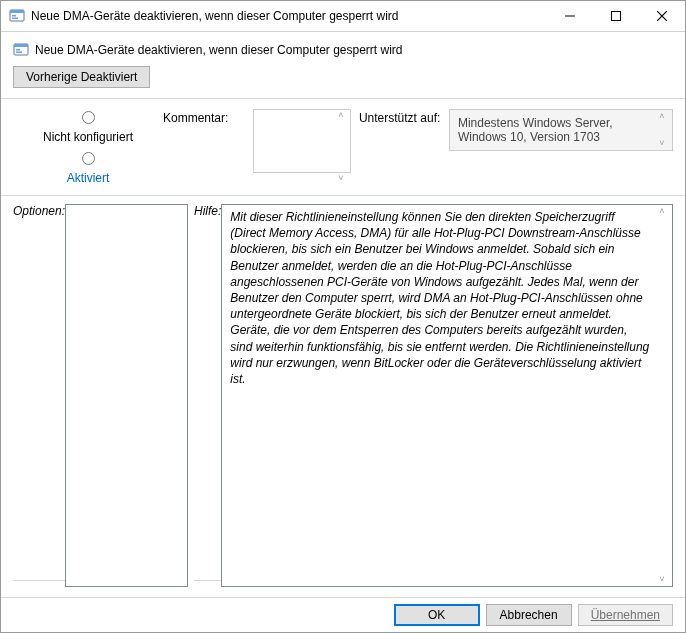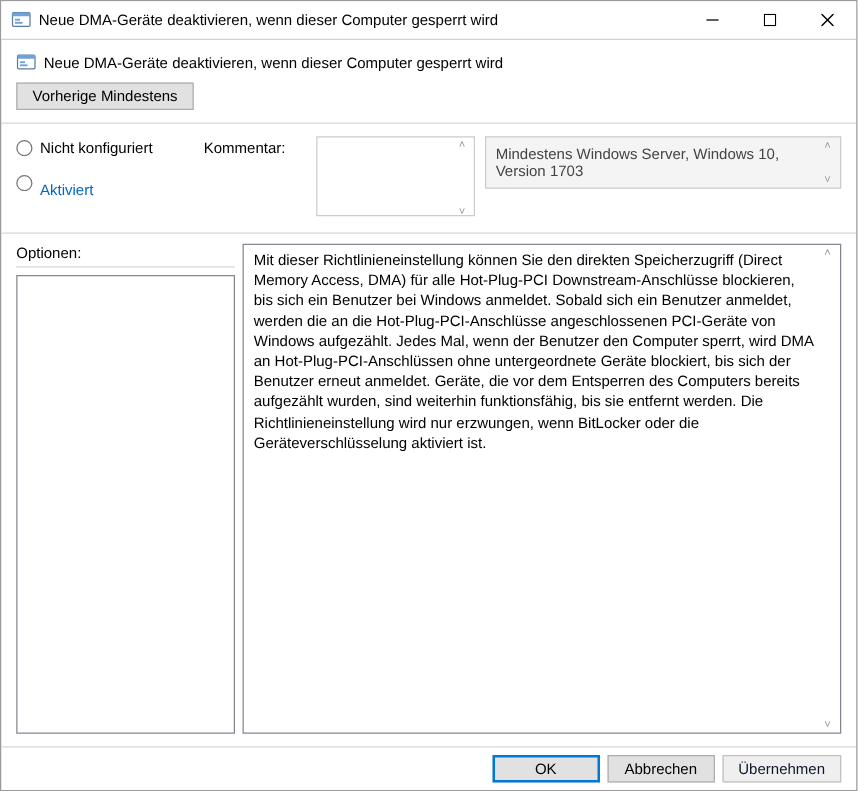--- a/index.html
+++ b/index.html
@@ -51,23 +51,23 @@
     cursor:pointer;
   }
   .underline:first-letter { text-decoration: underline; }
   
   .mid {
     display:flex;
     padding: 10px 12px 10px 12px;
     border-bottom: 1px solid #d8d8d8;
   }
   .radios { width:150px; display:flex; flex-direction:column; gap:8px; padding-top:2px; }
-  .radio-row { display:flex; align-items:center; gap:6px; }
+  .radio-row { display:flex; align-items:center; gap:6px;flex-direction:column; }
   .radio-row label { cursor:pointer; }
-  .radio-row.activated label { color:#0067c0;margin-top:12px; }
+  .radio-row.activated label { color:#0067c0; }
   .rhs { flex:1; display:flex; flex-direction:row; gap:8px; }
   .field { display:flex; }
   .field .lbl { width:90px; padding-top:2px; }
   .field .val { flex:1; }
   textarea.comment {
     width:100%; height:64px; resize:none; font:inherit;
     border:1px solid #ccc; background:#fff;
     padding:4px;
   }
   .supported-box {
@@ -81,21 +81,21 @@
     display:flex; flex-direction:column; justify-content:space-between;
     color:#999;
   }
   .arrows span { font-size:9px; text-align:center; line-height:1; }
   .comment-wrap { position:relative; }
   
   .lower {
     flex:1; display:flex; padding:8px 12px 10px 12px; gap:6px;
     min-height:0;
   }
-  .lower .col { display:flex; flex-direction:column; min-height:0; }
+  .lower .col { display:flex; flex-direction:row; min-height:0;font-style:italic; }
   .lower .col.options { width:175px; }
   .lower .col.help { flex:1; }
   .col .hdr { padding-bottom:4px; border-bottom:1px solid #d8d8d8; margin-bottom:6px; }
   .listbox {
     flex:1; border:1px solid #828790; background:#fff;
   }
   .help-text {
     flex:1; border:1px solid #828790; background:#fff;
     padding:4px 20px 6px 8px; overflow:hidden; position:relative;
     line-height:1.35;
@@ -104,21 +104,21 @@
   
   .footer {
     border-top:1px solid #d8d8d8;
     padding:6px 12px;
     display:flex;
     justify-content:flex-end;
     gap:6px;
   }
   .footer .btn { min-width:86px; }
   .footer .btn.primary { border:2px solid #0078d7; background:#e1e1e1; padding:2px 12px; }
-  .footer .btn:disabled { color:#0f172a; background:#efefef; border-color:#c0c0c0; cursor:default; }
+  .footer .btn:disabled { color:#737373; background:#efefef; border-color:#c0c0c0; cursor:default;text-decoration:underline; }
   input[type=radio]{ margin:0; }
 </style>
 </head>
 <body>
 
 <div class="titlebar">
   <span class="icon">
     <svg viewBox="0 0 16 16">
         <rect x="1" y="2" width="14" height="11" rx="1" fill="#fff" stroke="#5a7aa0"></rect>
         <rect x="1" y="2" width="14" height="3" fill="#6ea2d8"></rect>
@@ -150,21 +150,21 @@
         <rect x="1" y="2" width="14" height="11" rx="1" fill="#fff" stroke="#5a7aa0"></rect>
         <rect x="1" y="2" width="14" height="3" fill="#6ea2d8"></rect>
         <rect x="3" y="7" width="4" height="1.5" fill="#6ea2d8"></rect>
         <rect x="3" y="9.5" width="6" height="1.5" fill="#6ea2d8"></rect>
       </svg>
   </span>
   <span class="txt">Neue DMA-Geräte deaktivieren, wenn dieser Computer gesperrt wird</span>
 </div>
 
 <div class="nav-row">
-  <button class="btn"><span class="underline">Vorherige Mindestens</span></button>
+  <button class="btn"><span class="underline">Vorherige Deaktiviert</span></button>
 </div>
 
 <div class="mid">
   <div class="radios">
     <div class="radio-row">
       <input type="radio" name="state" style="">
       <label>Nicht konfiguriert</label>
     </div>
     <div class="radio-row activated">
       <input type="radio" name="state" style="">
@@ -176,39 +176,41 @@
       <div class="lbl">Kommentar:</div>
       <div class="val comment-wrap">
         <textarea class="comment" value="" style=""></textarea>
         <div class="arrows">
             <span>˄</span>
             <span>˅</span>
           </div>
       </div>
     </div>
     <div class="field">
+      <div class="lbl">Unterstützt auf:</div>
       <div class="val">
         <div class="supported-box">
           <span>Mindestens Windows Server, Windows 10, Version 1703</span>
           <div class="arrows">
               <span>˄</span>
               <span>˅</span>
             </div>
         </div>
       </div>
     </div>
   </div>
 </div>
 
 <div class="lower">
   <div class="col options">
     <div class="hdr">Optionen:</div>
     <div class="listbox"></div>
   </div>
   <div class="col help">
+    <div class="hdr">Hilfe:</div>
     <div class="help-text">
       <span>Mit dieser Richtlinieneinstellung können Sie den direkten Speicherzugriff (Direct Memory Access, DMA) für alle Hot-Plug-PCI Downstream-Anschlüsse blockieren, bis sich ein Benutzer bei Windows anmeldet. Sobald sich ein Benutzer anmeldet, werden die an die Hot-Plug-PCI-Anschlüsse angeschlossenen PCI-Geräte von Windows aufgezählt. Jedes Mal, wenn der Benutzer den Computer sperrt, wird DMA an Hot-Plug-PCI-Anschlüssen ohne untergeordnete Geräte blockiert, bis sich der Benutzer erneut anmeldet. Geräte, die vor dem Entsperren des Computers bereits aufgezählt wurden, sind weiterhin funktionsfähig, bis sie entfernt werden. Die Richtlinieneinstellung wird nur erzwungen, wenn BitLocker oder die Geräteverschlüsselung aktiviert ist.</span>
       <div class="arrows">
           <span>˄</span>
           <span>˅</span>
         </div>
     </div>
   </div>
 </div>
 

